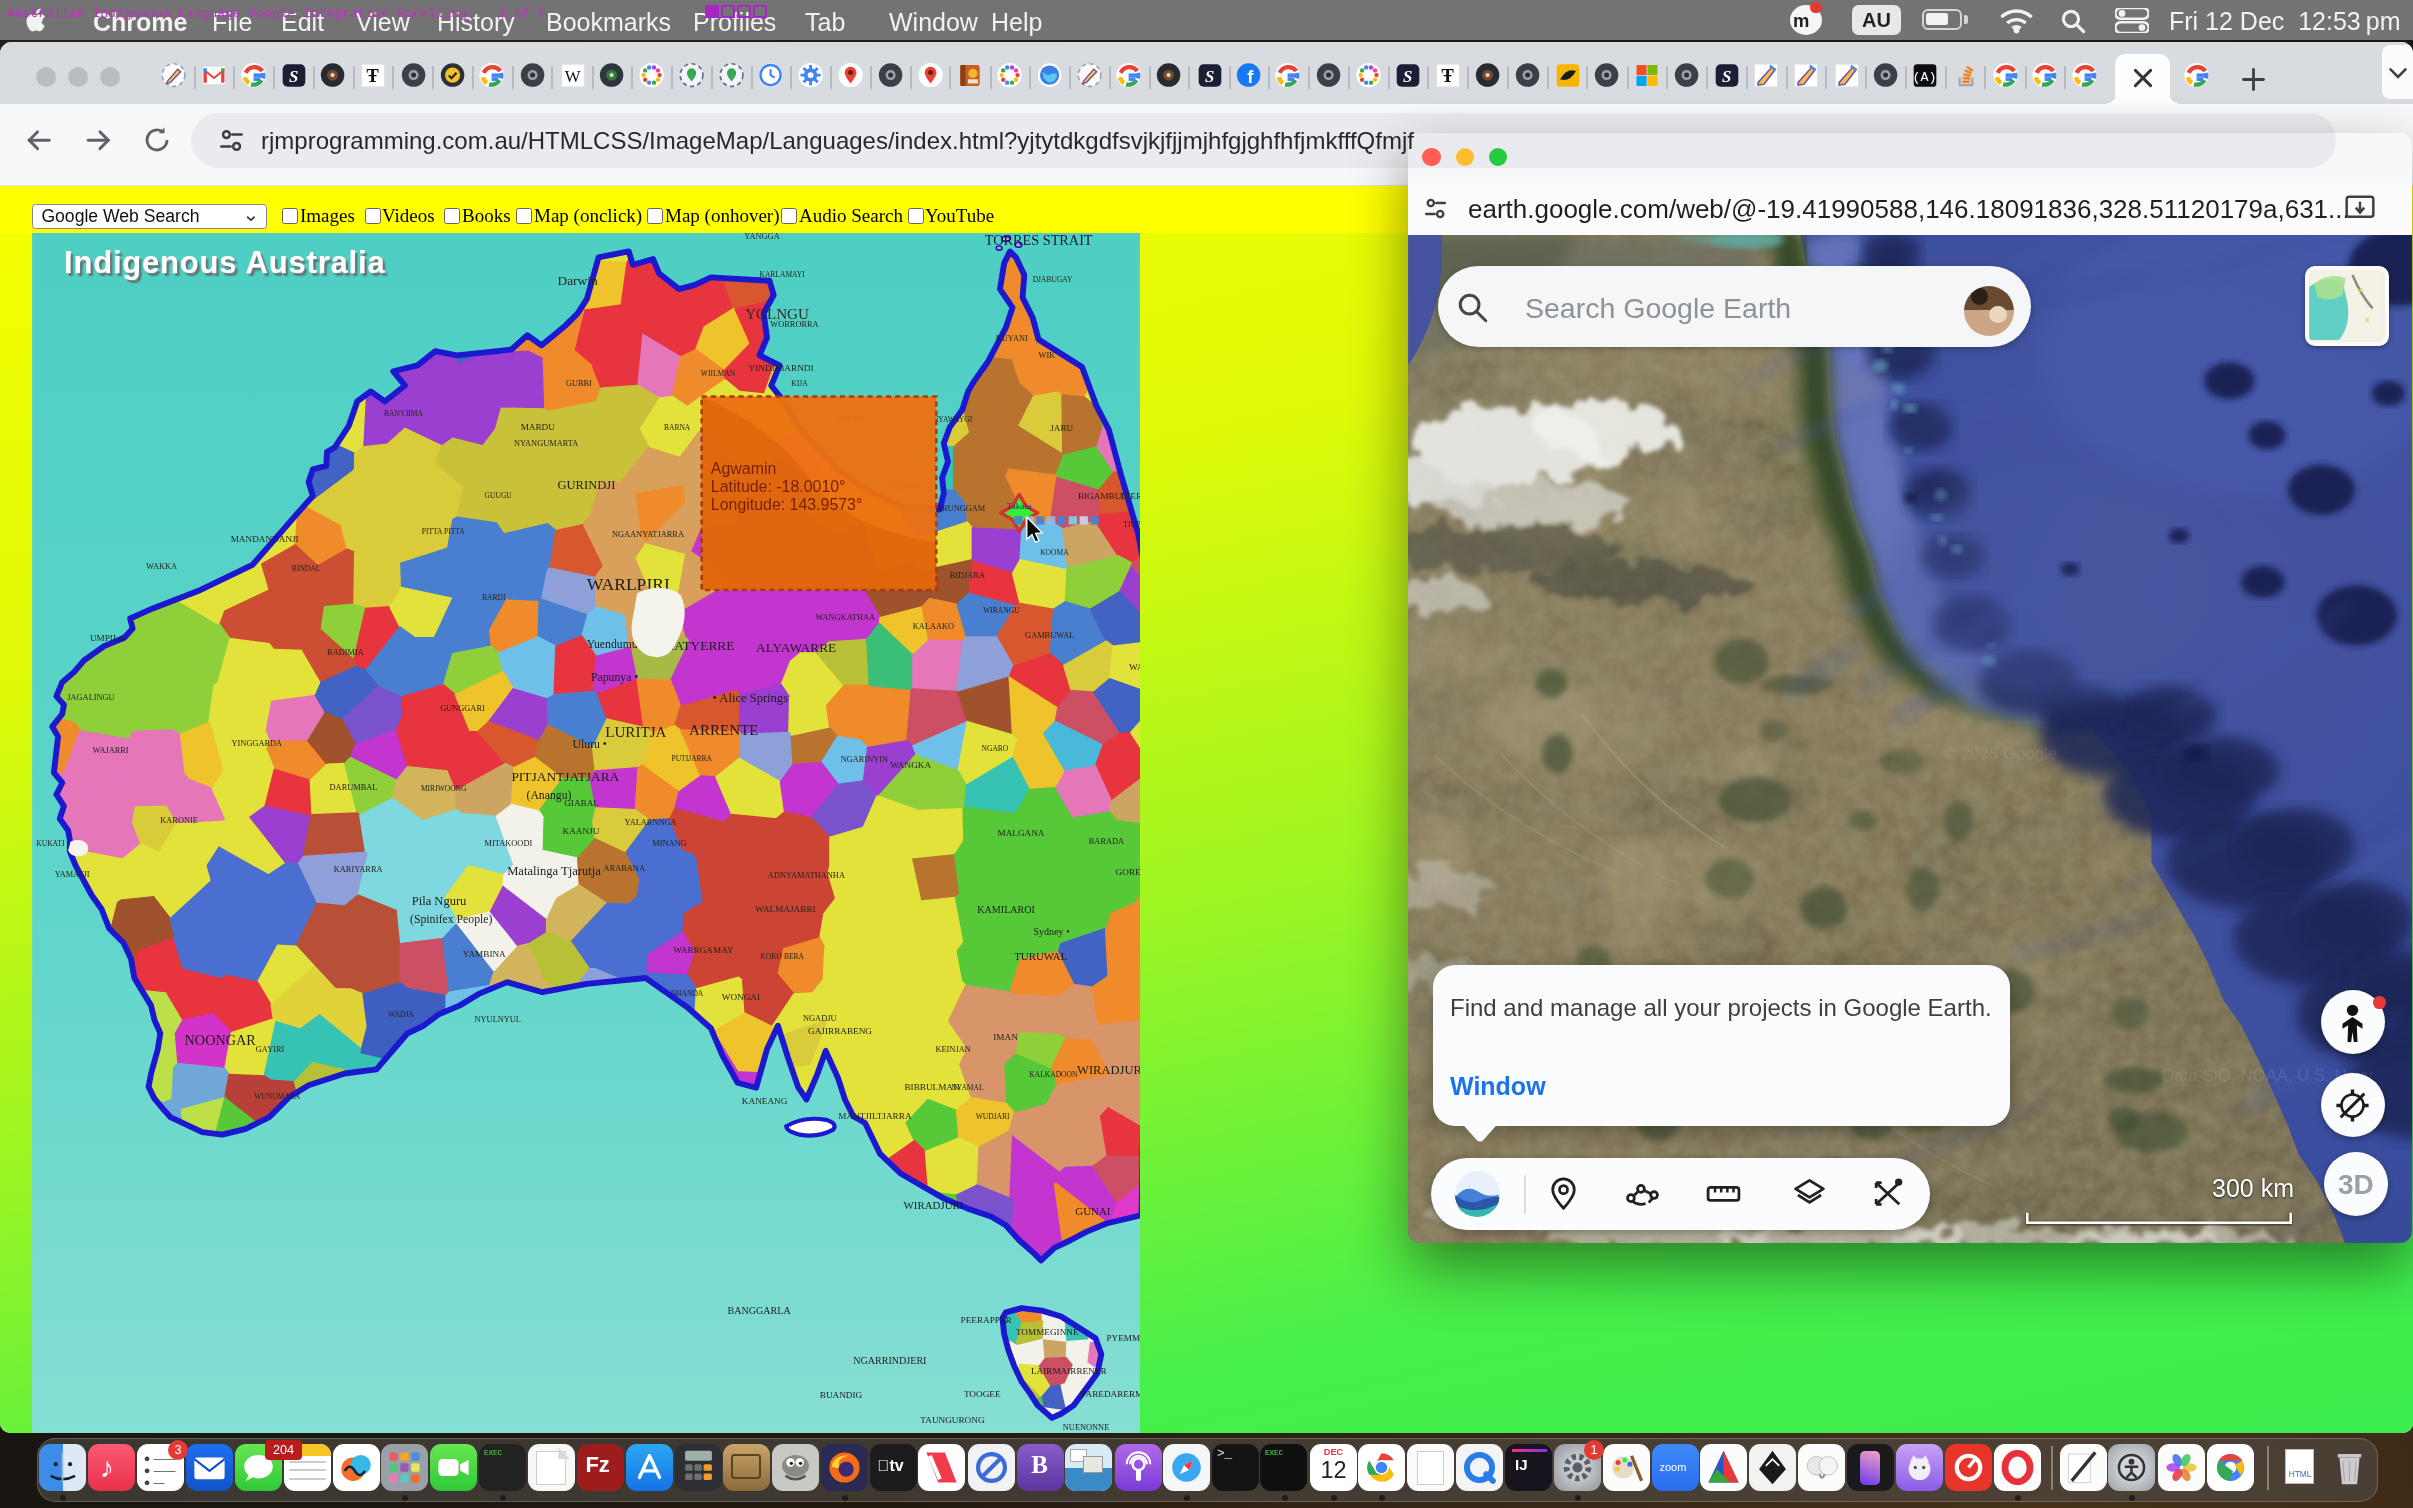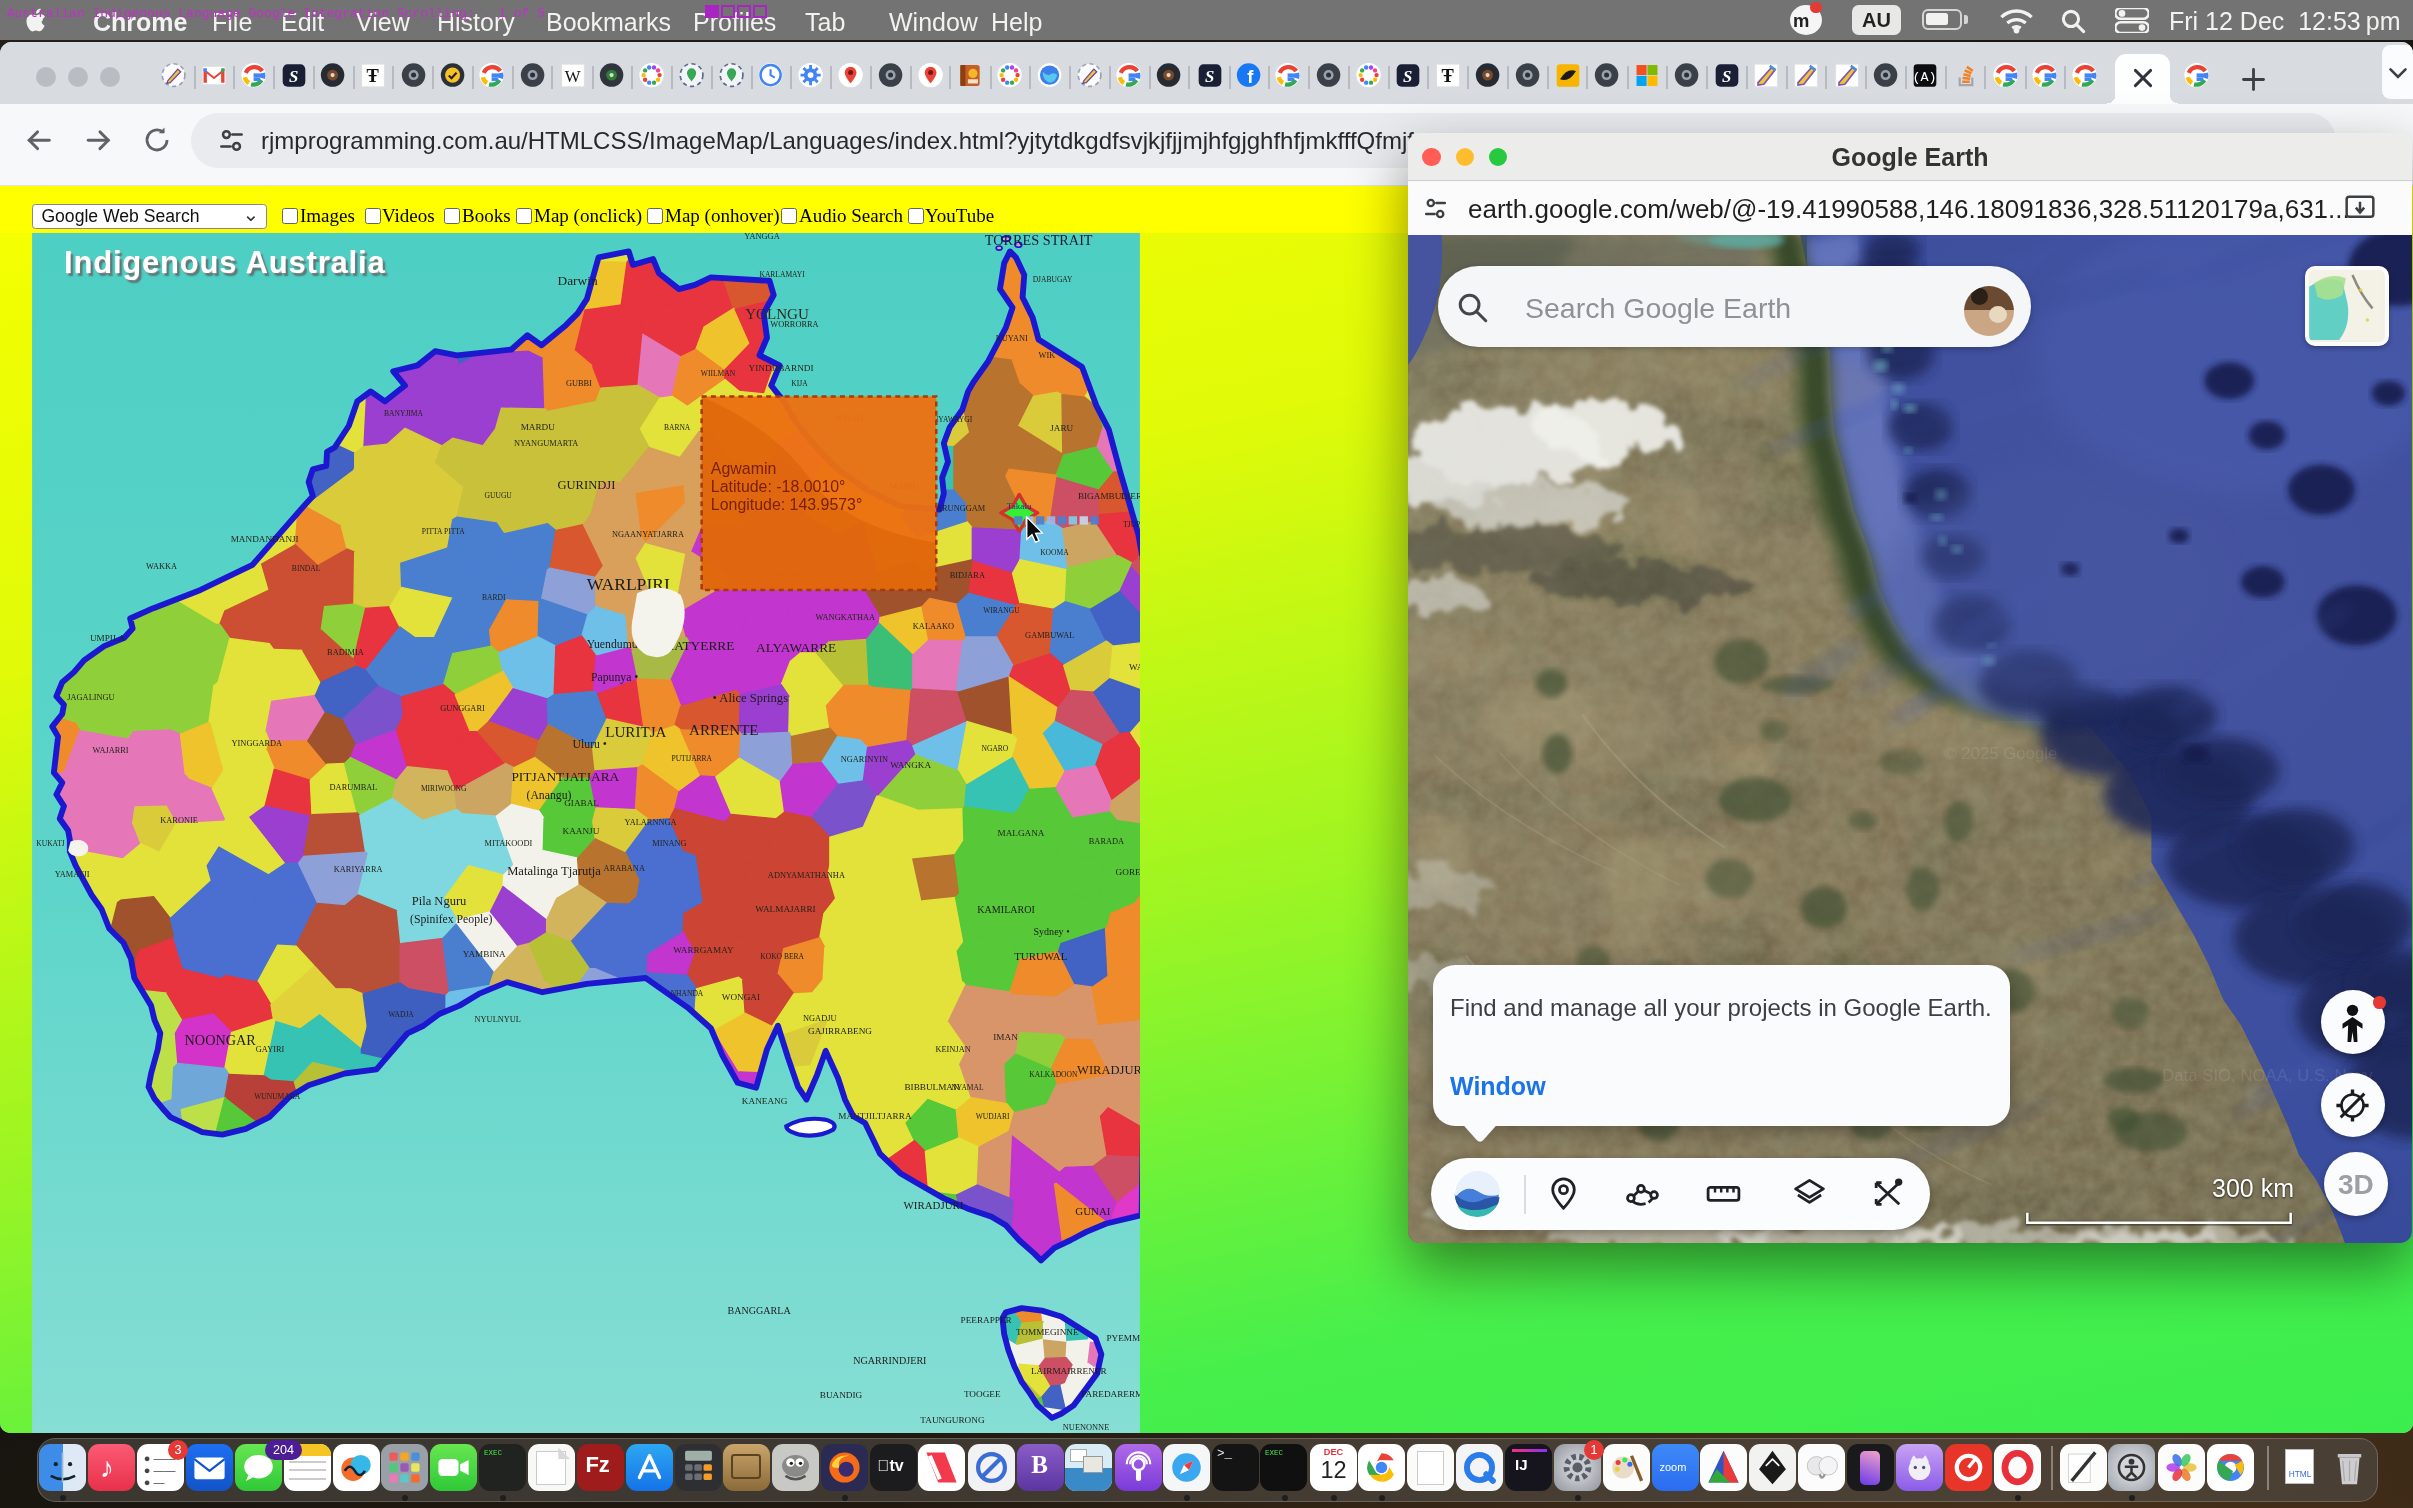--- a/index.html
+++ b/index.html
@@ -1192,21 +1192,20 @@
         <rect x="1211" y="338" width="10" height="10" fill="#9ab8e8" opacity="0.9"></rect>
         <rect x="1224" y="338" width="10" height="10" fill="#4a7fd0" opacity="0.9"></rect>
         <rect x="1237" y="338" width="10" height="10" fill="#7fd0e8" opacity="0.9"></rect>
         <rect x="1250" y="338" width="10" height="10" fill="#c8d8f0" opacity="0.9"></rect>
         <rect x="1263" y="338" width="10" height="10" fill="#4a7fd0" opacity="0.9"></rect>
         <path d="M1187,339 l0,26.4 l6.2,-5.4 l4.1,9 l4.3,-1.9 l-4.1,-8.6 l7.9,-0.7 z" fill="#0b0b0b" stroke="#fff" stroke-width="1.6"></path>
       </svg>
       <div id="mtitle">Indigenous Australia</div>
     </div>
     <div id="ge">
-      <div id="getitle">Google Earth</div>
       <div class="abs" style="left:14.2px;top:15px;width:18.4px;height:18.4px;border-radius:50%;background:#ff5d56"></div>
       <div class="abs" style="left:48px;top:15px;width:18.4px;height:18.4px;border-radius:50%;background:#ffbd2e"></div>
       <div class="abs" style="left:81px;top:15px;width:18.4px;height:18.4px;border-radius:50%;background:#27c93f"></div>
       <div id="geurl">
         <svg class="abs" style="left:15px;top:14.2px" width="25" height="25" viewBox="0 0 32 32">
           <g stroke="#3c4043" stroke-width="3" stroke-linecap="round">
             <circle cx="10" cy="9" r="4" fill="none"></circle>
             <line x1="17" y1="9" x2="28" y2="9"></line>
             <line x1="4" y1="23" x2="15" y2="23"></line>
             <circle cx="22" cy="23" r="4" fill="none"></circle>
@@ -1769,21 +1768,21 @@
 <div class="abs" style="left:2277px;top:1444px;width:47px;height:47px;border-radius:11px;background:transparent;overflow:hidden;">
     <div style="position:absolute;left:8.4px;top:5px;width:28.5px;height:35px;background:#fff;border:0.8px solid #bbb"></div>
     <div style="position:absolute;left:11.7px;top:25px;font-size:8.4px;color:#3a6cd8">HTML</div>
   </div>
 <div class="abs" style="left:2326px;top:1444px;width:47px;height:47px;border-radius:11px;background:transparent;overflow:hidden;"><svg width="47" height="47" viewBox="0 0 56 56">
       <path d="M16 16 h24 l-3 32 h-18z" fill="#d8d8dc" opacity="0.92"></path>
       <path d="M14 14 h28" stroke="#c8c8cc" stroke-width="4"></path>
       <path d="M20 20 l2 24 M28 20 v24 M36 20 l-2 24" stroke="#aaa" stroke-width="1.5"></path>
     </svg></div>
 <div class="abs" style="left:168px;top:1440px;width:20px;height:20px;border-radius:10px;background:#e53935;color:#fff;font-size:12.6px;text-align:center;line-height:20px;z-index:3">3</div>
-<div class="abs" style="left:265px;top:1440px;width:37px;height:20px;border-radius:10px;background:#4c1d95;color:#fff;font-size:12.6px;text-align:center;line-height:20px;z-index:3">204</div>
+<div class="abs" style="left:265px;top:1440px;width:37px;height:20px;border-radius:4px;background:#b91c1c;color:#fff;font-size:12.6px;text-align:center;line-height:20px;z-index:3">204</div>
 <div class="abs" style="left:1584px;top:1440px;width:20px;height:20px;border-radius:10px;background:#e53935;color:#fff;font-size:12.6px;text-align:center;line-height:20px;z-index:3">1</div>
 <div class="ddot" style="left:60px;top:1495px"></div>
 <div class="ddot" style="left:402px;top:1495px"></div>
 <div class="ddot" style="left:500px;top:1495px"></div>
 <div class="ddot" style="left:842px;top:1495px"></div>
 <div class="ddot" style="left:1184px;top:1495px"></div>
 <div class="ddot" style="left:1282px;top:1495px"></div>
 <div class="ddot" style="left:1331px;top:1495px"></div>
 <div class="ddot" style="left:1379px;top:1495px"></div>
 <div class="ddot" style="left:1575px;top:1495px"></div>

